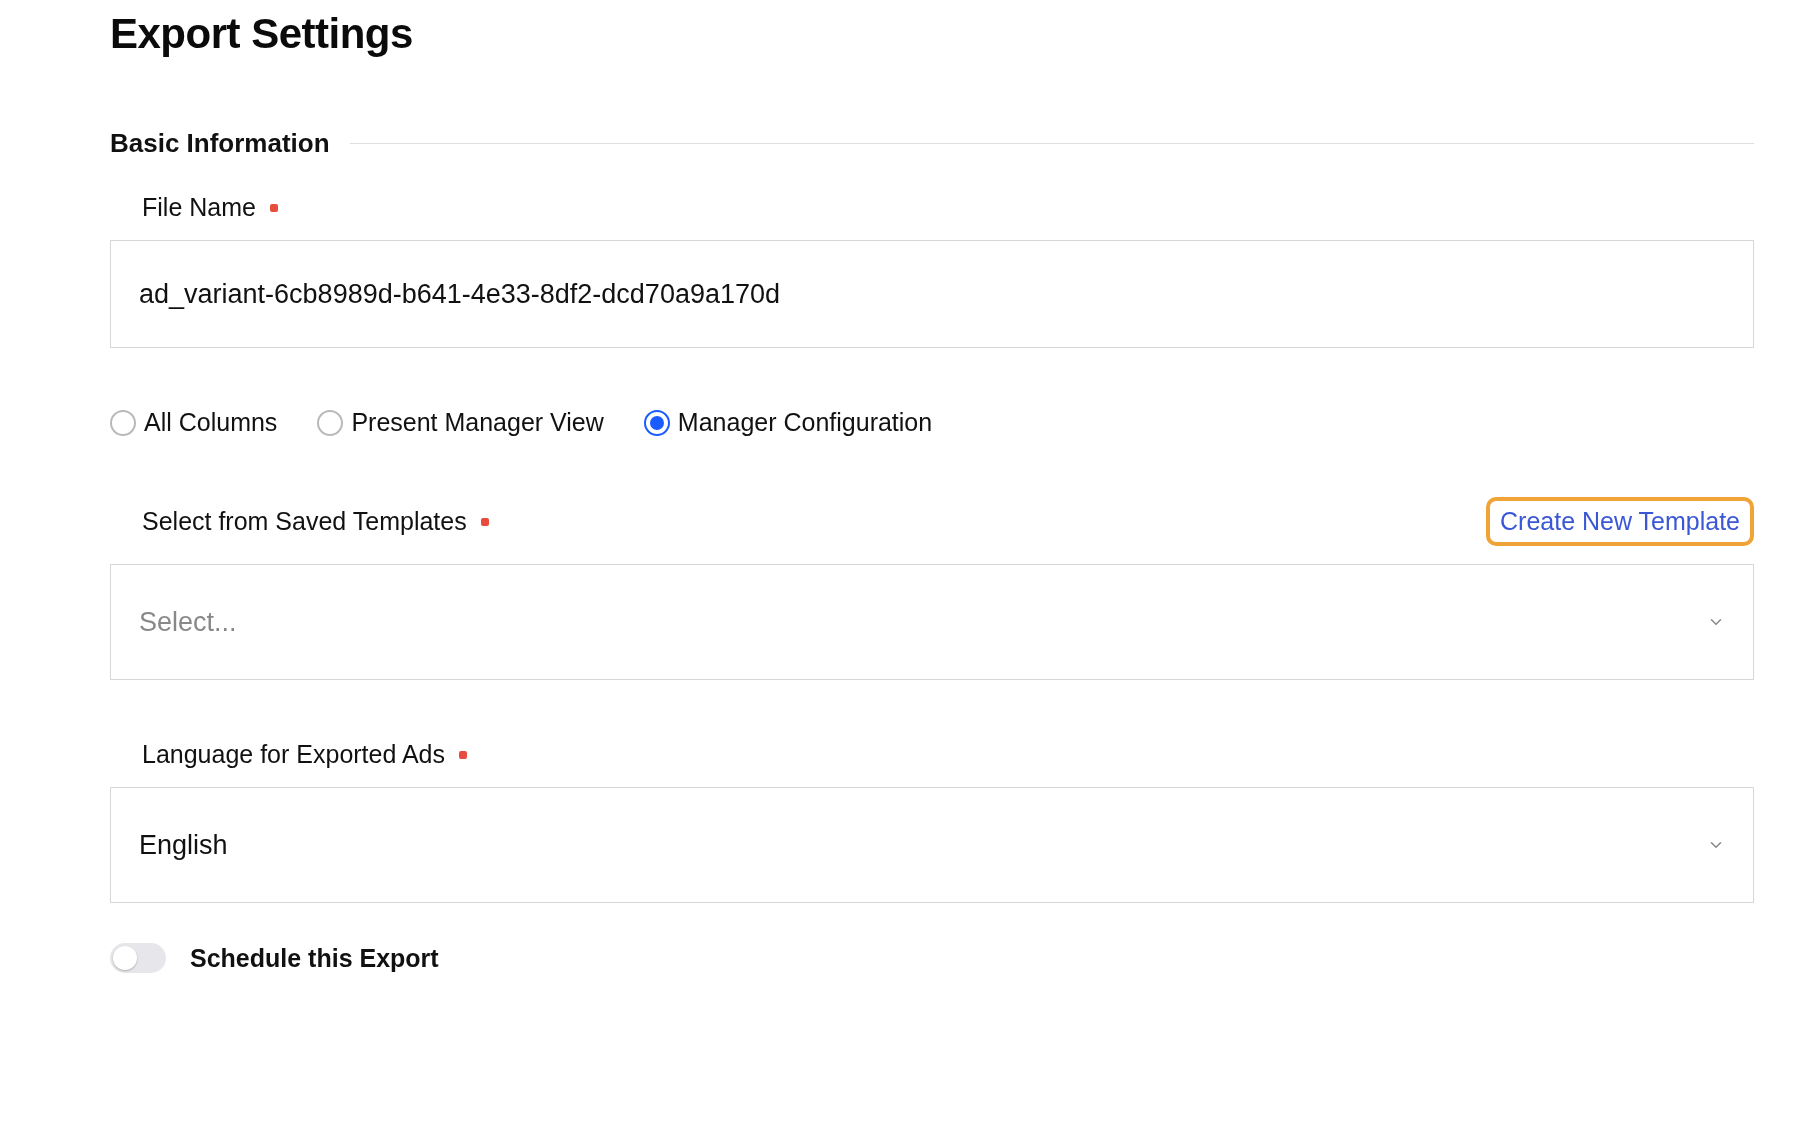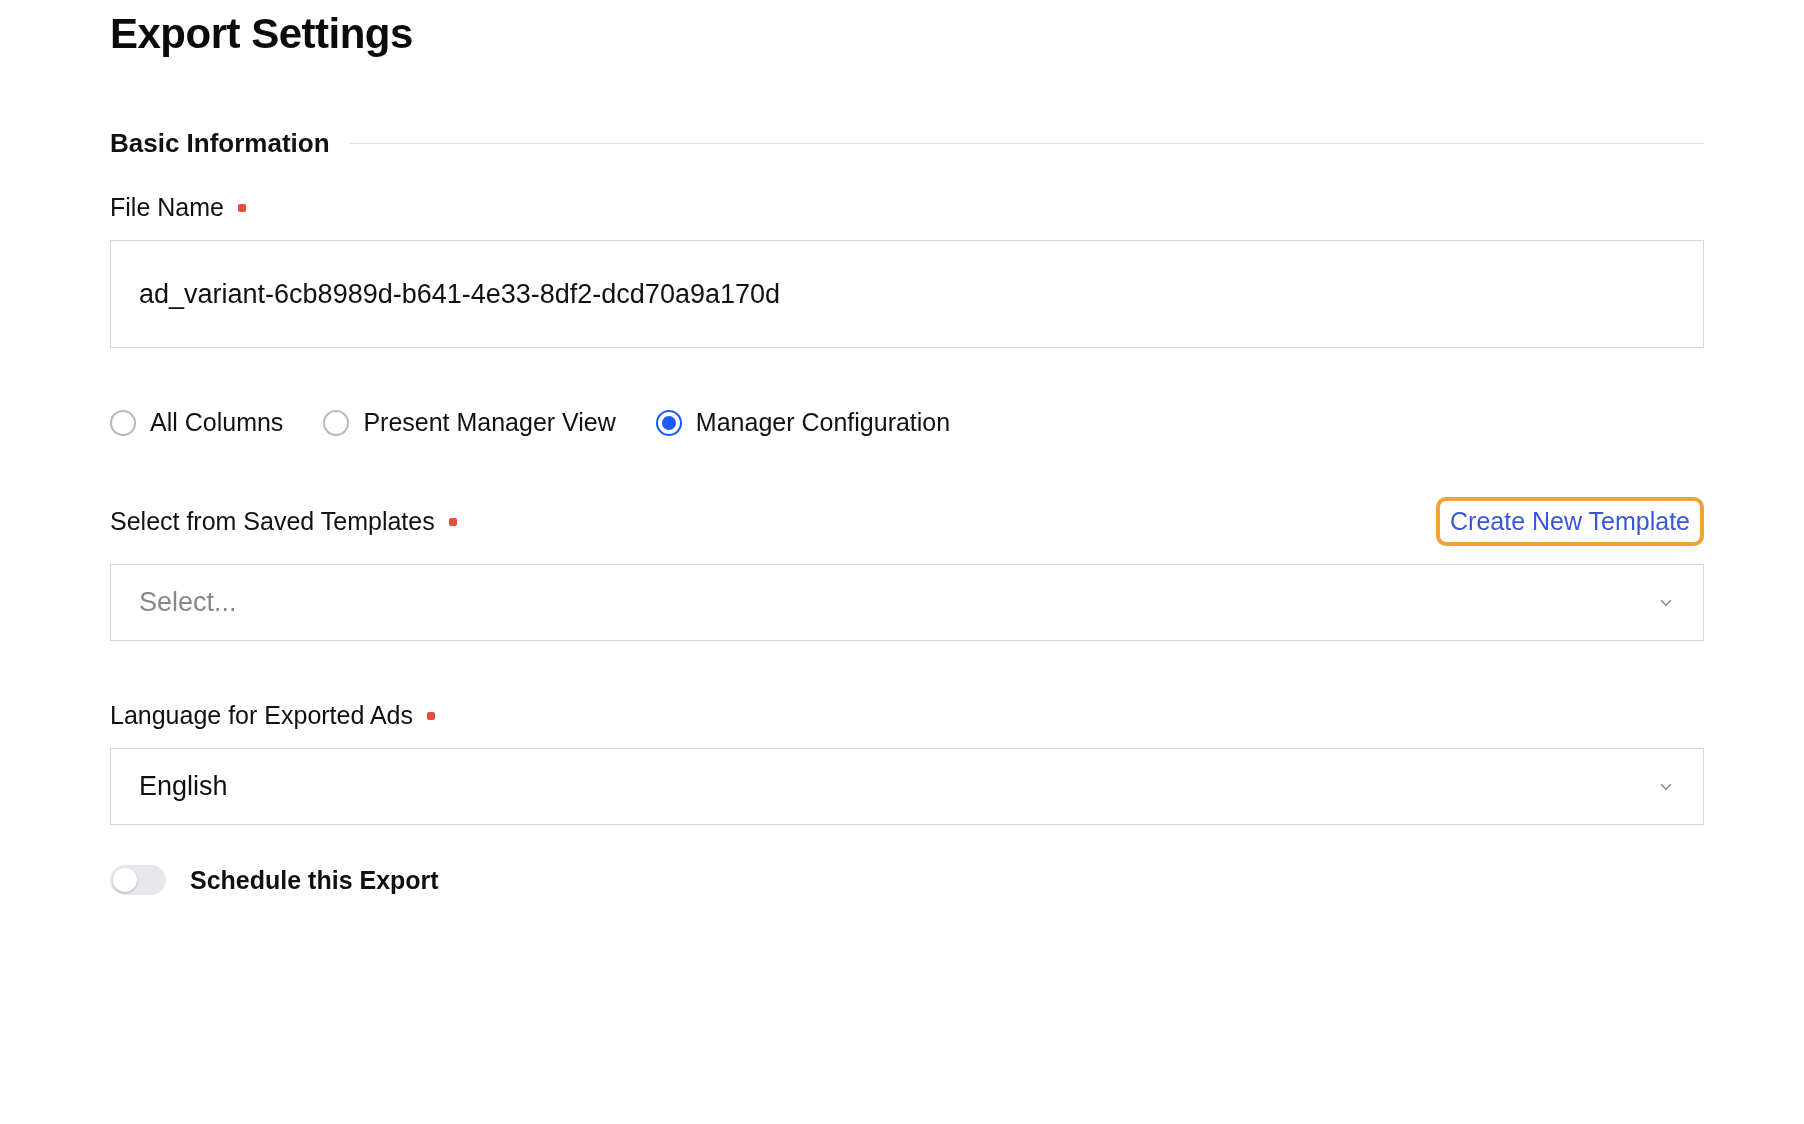--- a/index.html
+++ b/index.html
@@ -4,21 +4,21 @@
 <style>
   * { box-sizing: border-box; margin: 0; padding: 0; }
   html, body {
     width: 1804px;
     height: 1124px;
     background: #ffffff;
     font-family: -apple-system, BlinkMacSystemFont, "Segoe UI", Helvetica, Arial, sans-serif;
     color: #111;
   }
   .page {
-    padding: 10px 100px 40px 110px;
+    padding: 10px 50px 40px 110px;
   }
   .page-title {
     font-size: 42px;
     font-weight: 700;
     letter-spacing: -0.5px;
     margin-bottom: 70px;
     color: #0b0b0b;
   }
   .section-header {
     display: flex;
@@ -45,20 +45,21 @@
     align-items: baseline;
     justify-content: space-between;
     margin-bottom: 18px;
   }
   .field-label {
     font-size: 25px;
     font-weight: 400;
     color: #111;
     display: inline-flex;
     align-items: center;
+    margin-left: 32px;
   }
   .req-dot {
     display: inline-block;
     width: 8px;
     height: 8px;
     background: #e74c3c;
     border-radius: 2px;
     margin-left: 14px;
     vertical-align: middle;
   }
@@ -75,21 +76,21 @@
   }
   .radio-row {
     display: flex;
     align-items: center;
     gap: 40px;
     margin-top: 26px;
   }
   .radio-item {
     display: inline-flex;
     align-items: center;
-    gap: 14px;
+    gap: 8px;
     cursor: pointer;
   }
   .radio-circle {
     width: 26px;
     height: 26px;
     border: 2px solid #b9b9b9;
     border-radius: 50%;
     display: inline-flex;
     align-items: center;
     justify-content: center;
@@ -113,21 +114,21 @@
     padding: 6px 10px;
     border-radius: 10px;
   }
   .link-text {
     font-size: 25px;
     color: #3a57d6;
     cursor: pointer;
   }
   .select-box {
     width: 100%;
-    height: 77px;
+    height: 116px;
     border: 1px solid #d7d7d7;
     background: #fff;
     padding: 0 28px;
     font-size: 27px;
     display: flex;
     align-items: center;
     justify-content: space-between;
     cursor: pointer;
   }
   .select-placeholder {

